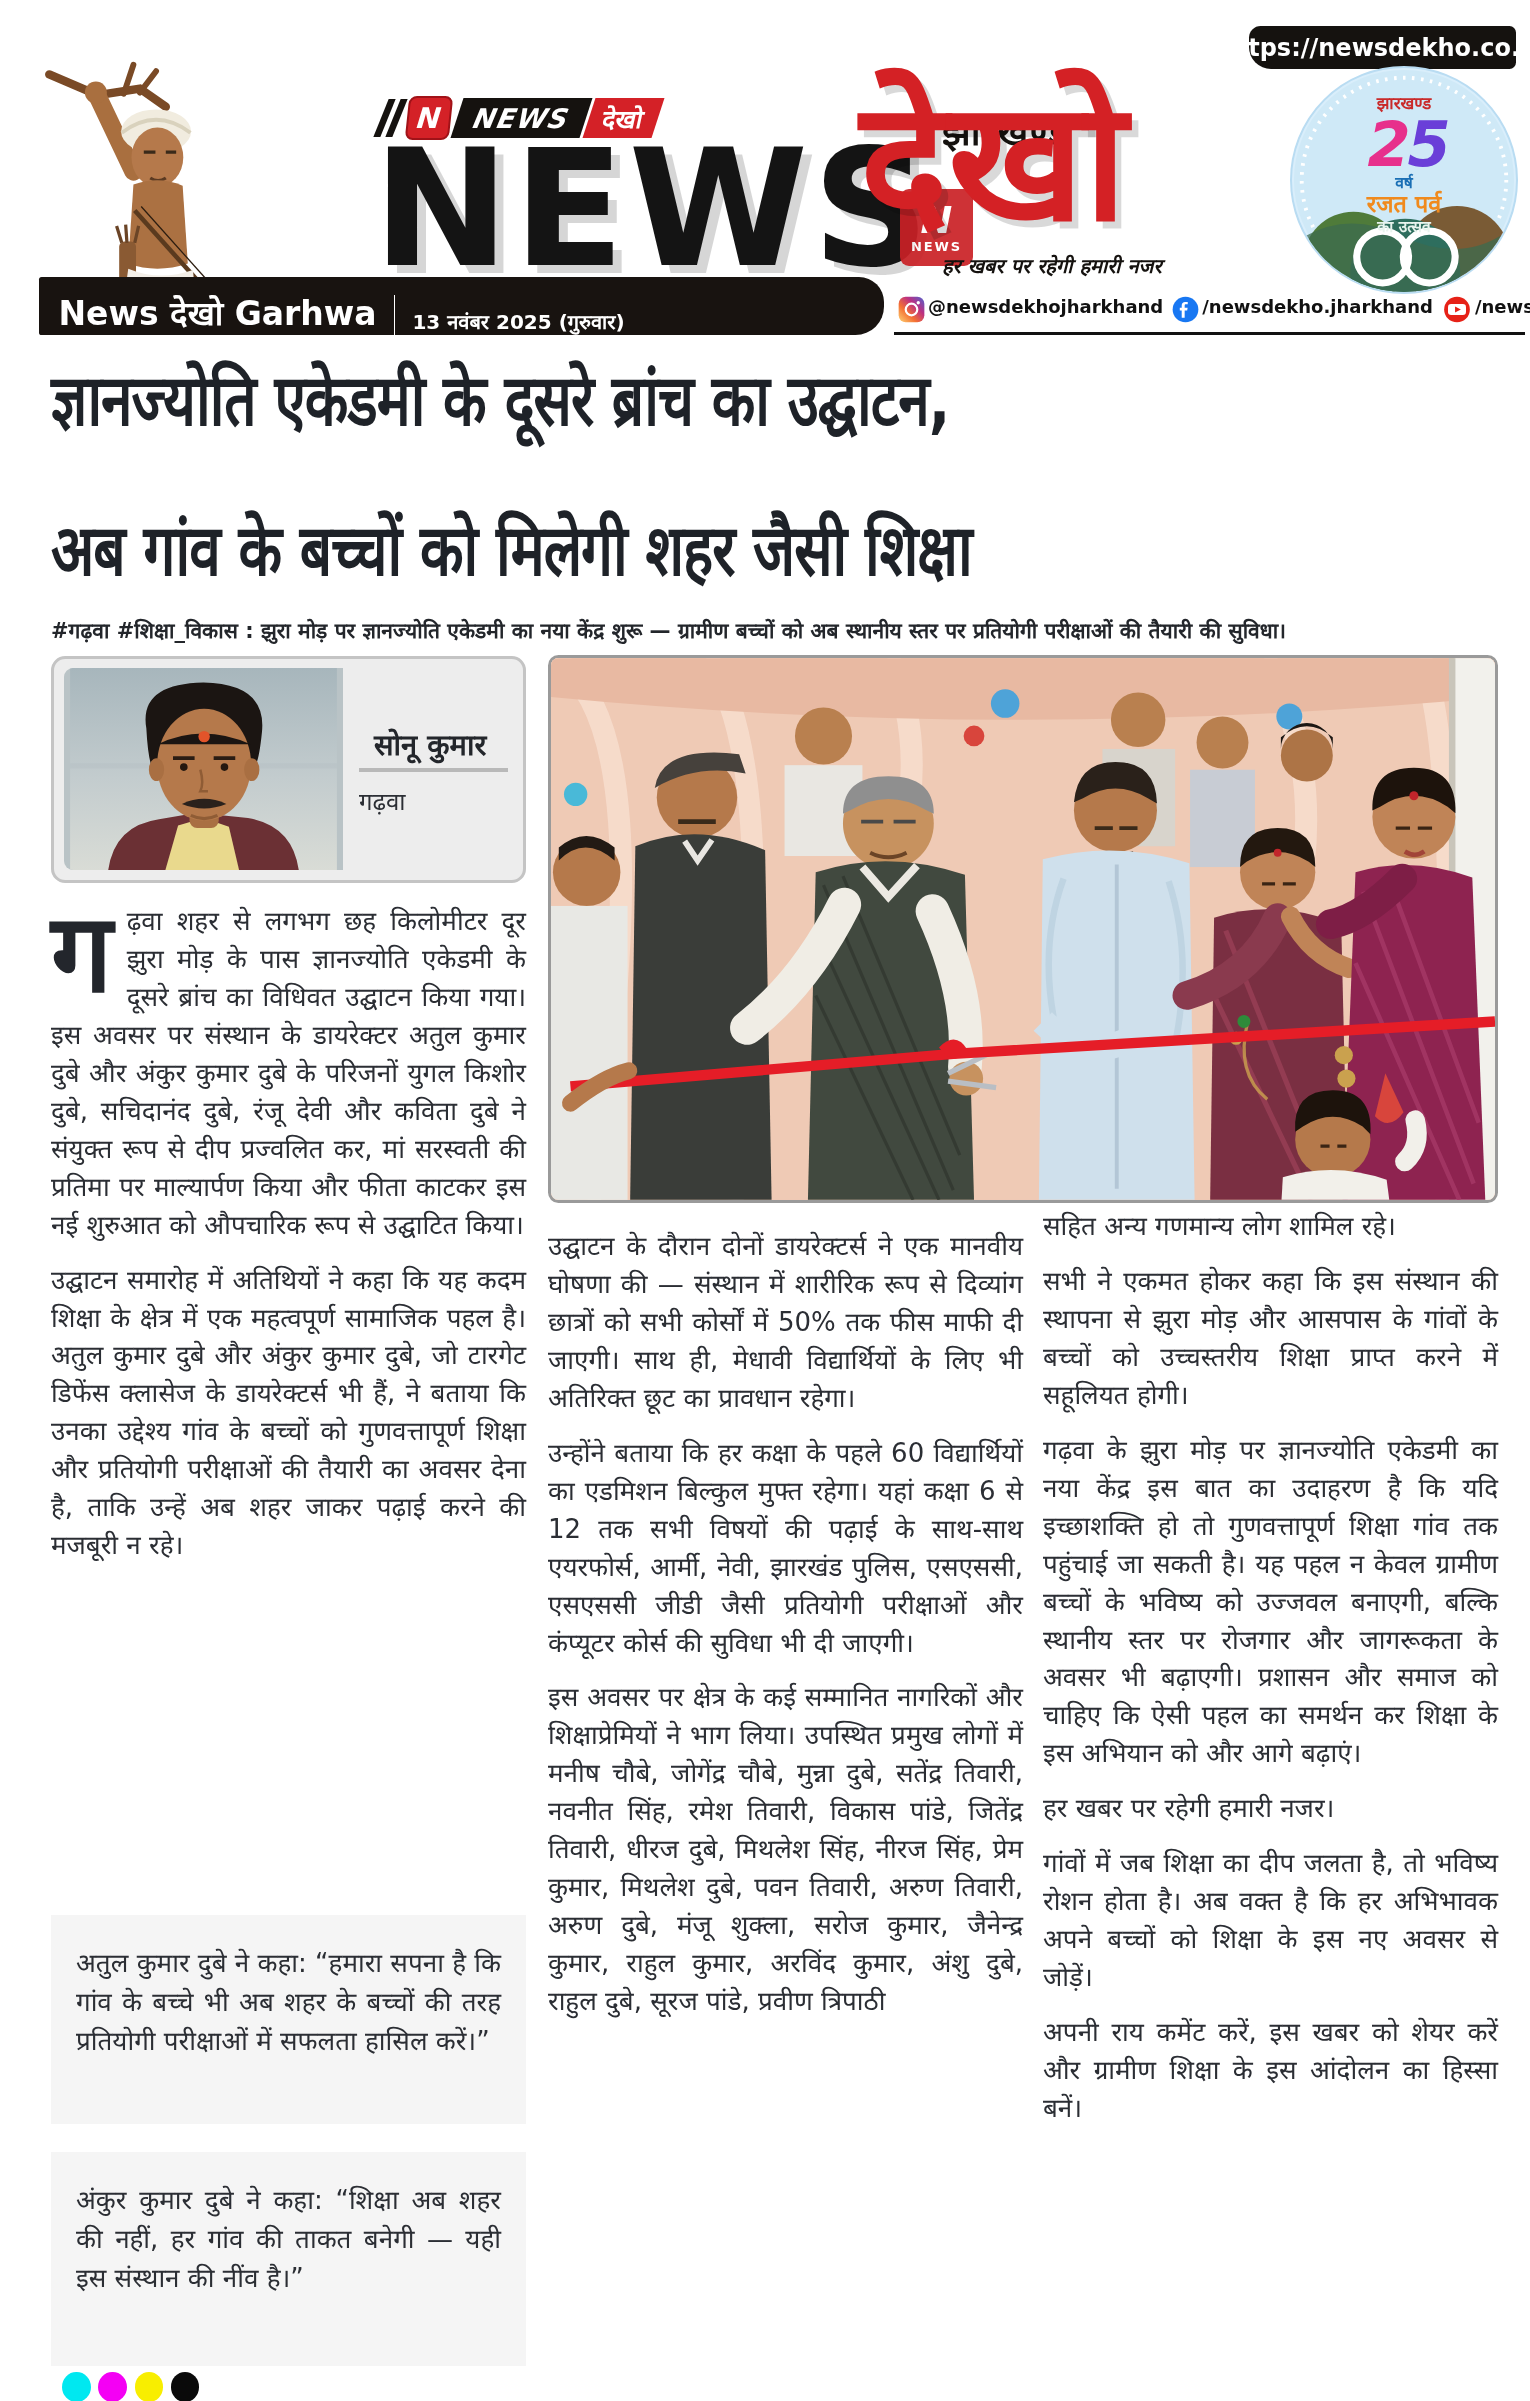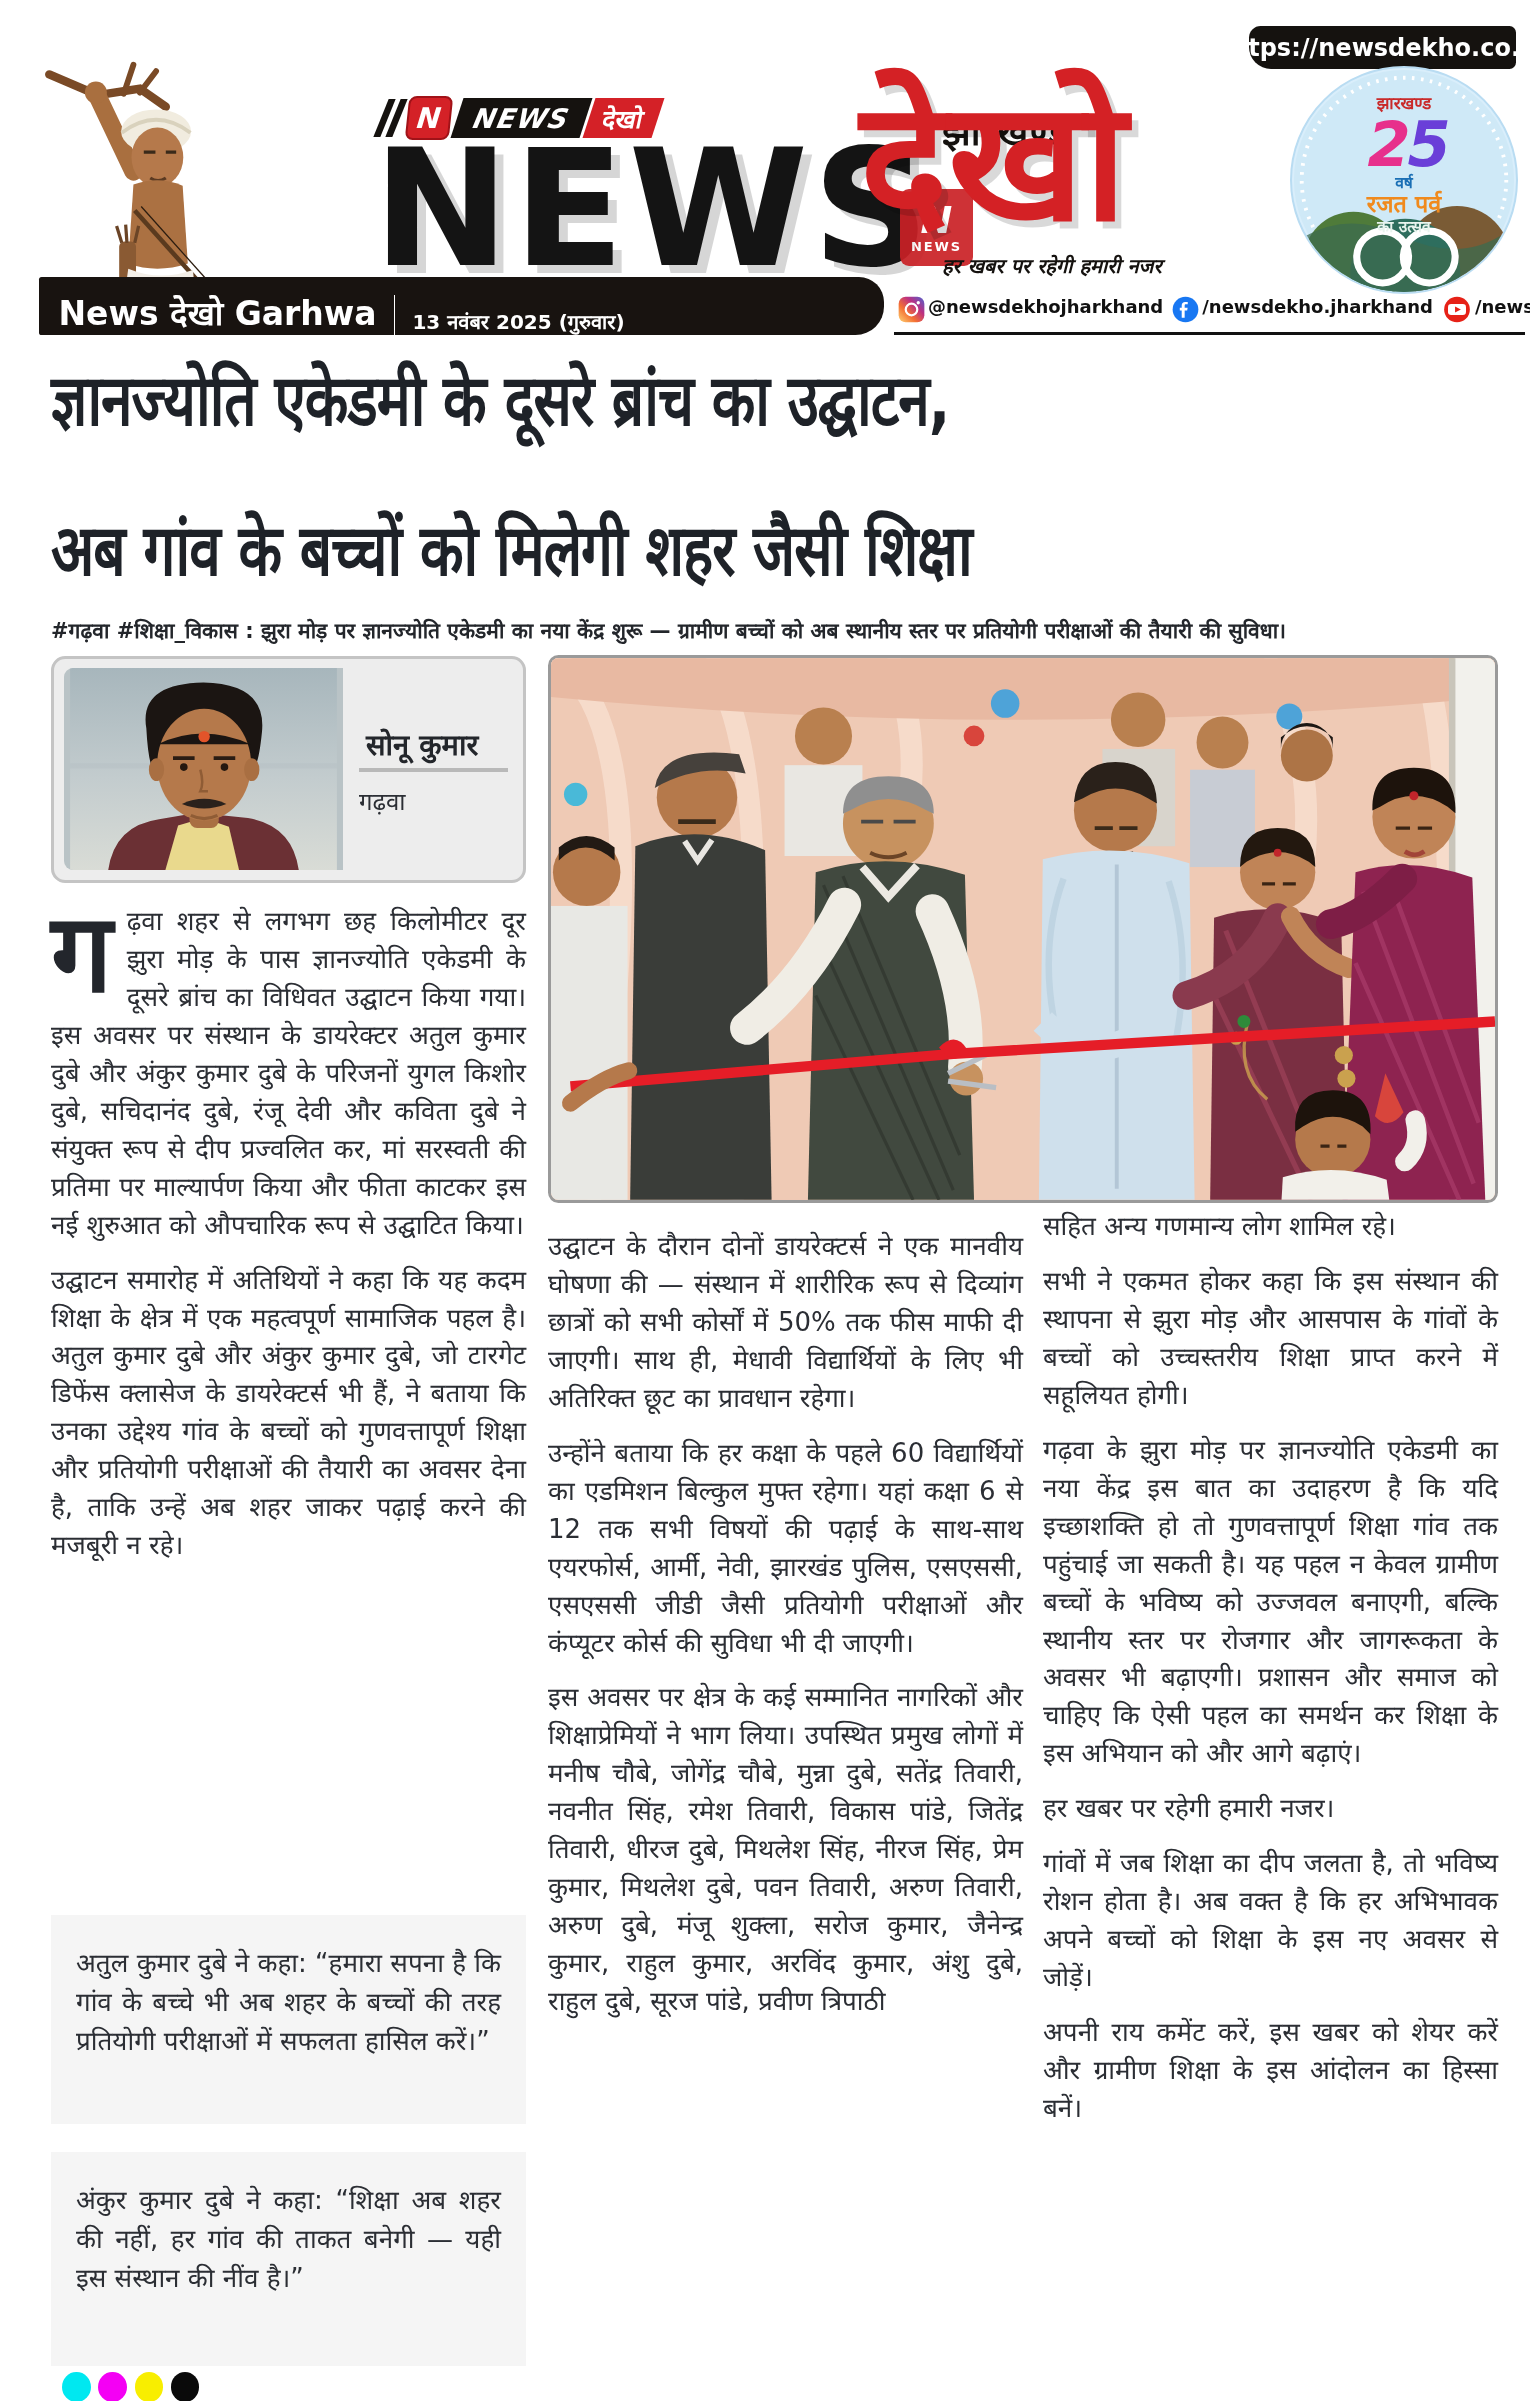--- a/index.html
+++ b/index.html
@@ -40,21 +40,21 @@
 
   
   .headline{left:51px;width:1453px;font-size:71px;font-weight:bold;color:#1e2228;white-space:nowrap;transform:scaleX(.80);transform-origin:left top;letter-spacing:-1.3px;line-height:1.3;}
   .hl1{top:355px;}
   .hl2{top:505px;}
   .subhead{left:51px;top:616px;width:1453px;font-size:21px;font-weight:bold;color:#23262b;white-space:nowrap;}
 
   
   .author-card{left:51px;top:656px;width:475px;height:227px;background:#ededed;border:3.2px solid #c4c4c4;border-radius:14.3px;box-sizing:border-box;}
   .author-photo{position:absolute;left:10.4px;top:9px;width:279px;height:202px;border-radius:9px 0 0 9px;overflow:hidden;background:#b9c3c6;}
-  .author-name{position:absolute;left:312px;top:65px;font-size:29px;font-weight:bold;color:#23262b;}
+  .author-name{position:absolute;left:320px;top:65px;font-size:29px;font-weight:bold;color:#23262b;}
   .author-divider{position:absolute;left:305px;top:109px;width:149px;height:3.9px;background:#b9b9b9;}
   .author-loc{position:absolute;left:305px;top:125px;font-size:24px;color:#2b2e34;}
 
   
   .main-photo{left:548px;top:655px;width:950px;height:548px;border:3.9px solid #9a9a9a;border-radius:10.4px;box-sizing:border-box;overflow:hidden;background:#eec9b6;}
 
   
   .col{position:absolute;font-size:26px;line-height:1.46;text-align:justify;color:#2b2e34;}
   .col p{margin:0 0 17px 0;}
   .col1{left:51px;top:903px;width:475px;}

